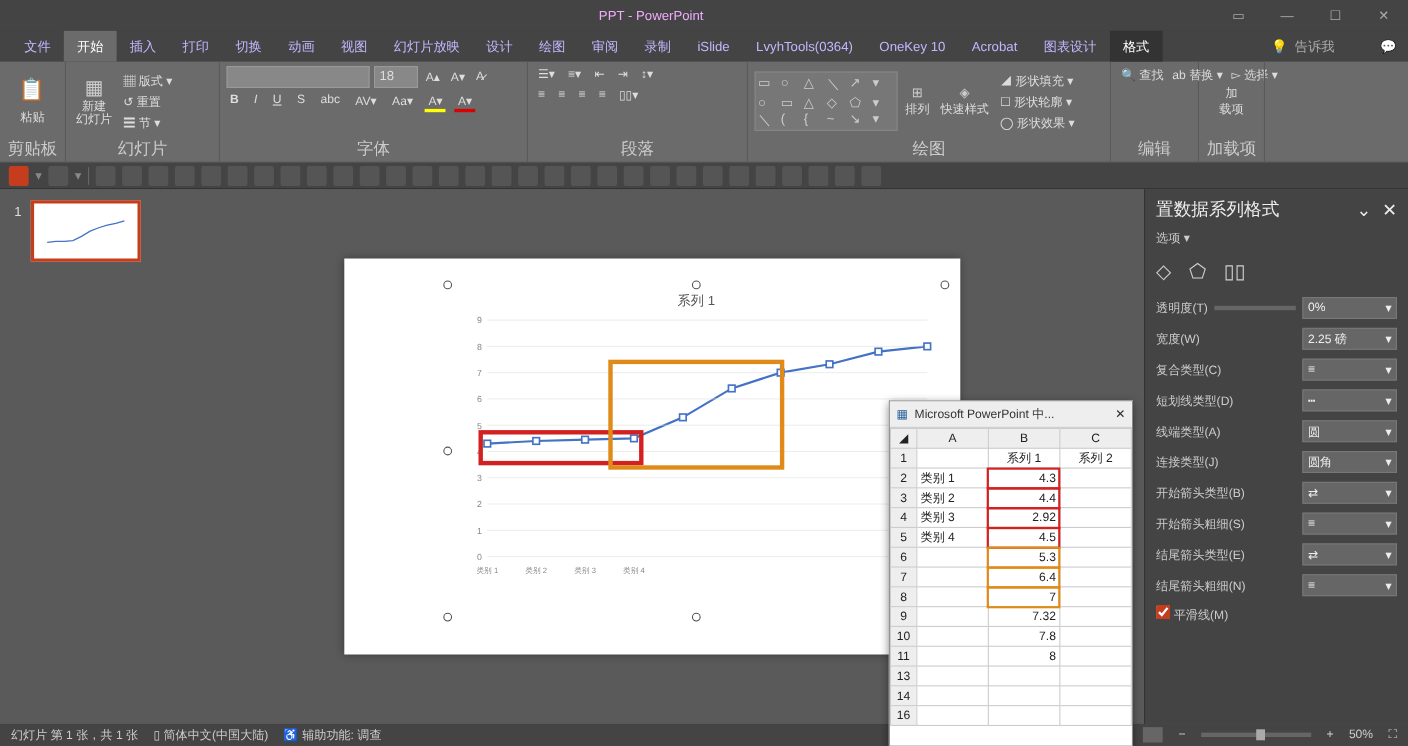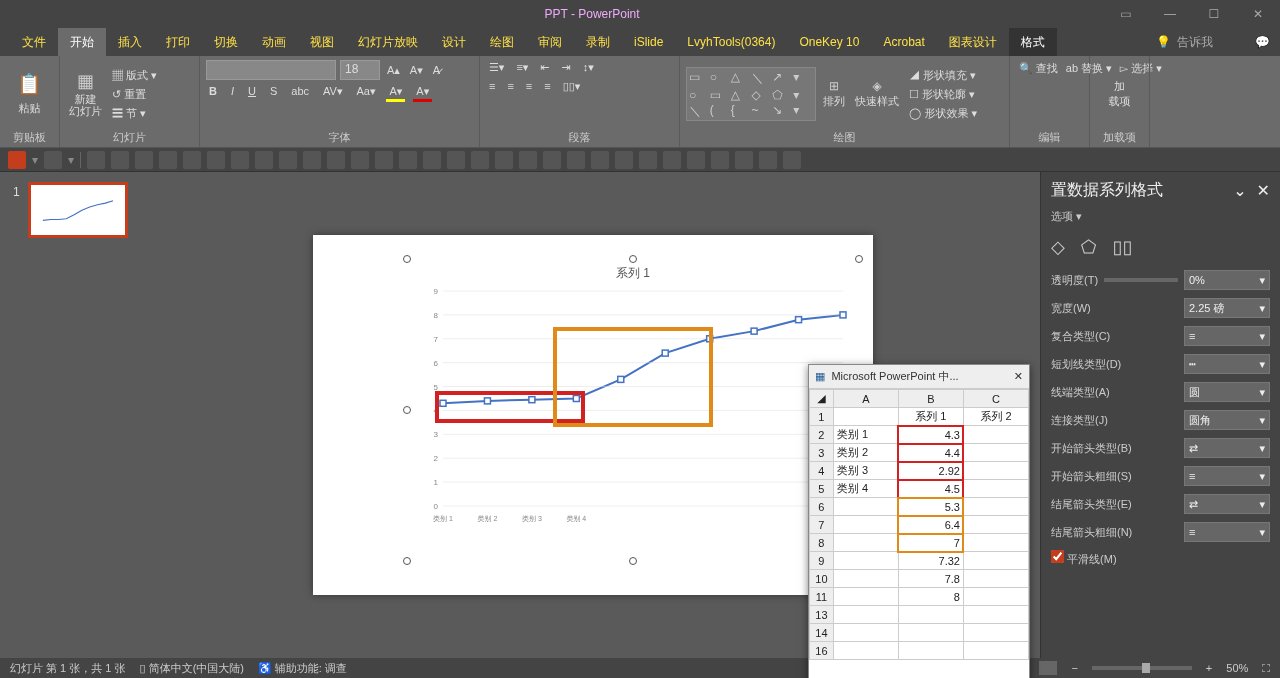--- a/index.html
+++ b/index.html
@@ -4,29 +4,29 @@
 <style>
 * { margin: 0; padding: 0; box-sizing: border-box; font-family: "Microsoft YaHei", sans-serif; user-select: none; }
 body { width: 1280px; height: 678px; background: #444; overflow: hidden; font-size: 12px; color: #ccc; }
 
 .titlebar { height: 28px; background: #444; display: flex; align-items: center; }
 .titlebar .title { flex: 1; text-align: center; color: #f0abfc; font-size: 12px; }
 .titlebar .wincontrols { display: flex; gap: 0; }
 .titlebar .wincontrols div { width: 44px; height: 28px; display: flex; align-items: center; justify-content: center; color: #aaa; }
 
 .menubar { height: 28px; background: #444; display: flex; align-items: stretch; padding-left: 10px; }
-.menubar .tab { padding: 0 12px; display: flex; align-items: center; color: #fde047; font-size: 12px; cursor: pointer; }
+.menubar .tab { padding: 0 12px; display: flex; align-items: center; color: #c4b5fd; font-size: 12px; cursor: pointer; }
 .menubar .tab.active1 { background: #6b6b6b; color: #fff; }
 .menubar .tab.active2 { background: #333; color: #fff; }
 .menubar .spacer { flex: 1; }
 .menubar .right { display: flex; align-items: center; gap: 6px; padding-right: 10px; color: #aaa; }
 
 .ribbon { height: 92px; background: #6b6b6b; display: flex; border-bottom: 1px solid #555; }
 .ribbon .group { border-right: 1px solid #5a5a5a; padding: 4px 6px 2px 6px; display: flex; flex-direction: column; justify-content: space-between; }
-.ribbon .group .label { text-align: center; color: #ccc; font-size: 11px; margin-top: 2px; }
+.ribbon .group .label { text-align: center; color: #ccc; font-size: 15px; margin-top: 2px; }
 .ribbon .group .body { flex: 1; display: flex; align-items: center; gap: 4px; }
 .rbtn { color: #ddd; font-size: 11px; padding: 1px 3px; white-space: nowrap; }
 
 .qat { height: 24px; background: #444; display: flex; align-items: center; gap: 6px; padding: 0 8px; border-bottom: 1px solid #333; }
 .qat .qbtn { width: 18px; height: 18px; background: #555; border-radius: 2px; }
 
 .workarea { position: relative; height: 486px; background: #5a5a5a; display: flex; }
 .thumbpanel { width: 146px; background: #5a5a5a; padding: 10px; }
 .thumb { width: 100px; height: 56px; background: #fff; border: 3px solid #c43e1d; margin-left: 18px; position: relative; }
 .thumb::before { content: attr(data-num); position: absolute; left: -18px; top: 0; color: #ddd; font-size: 12px; }

